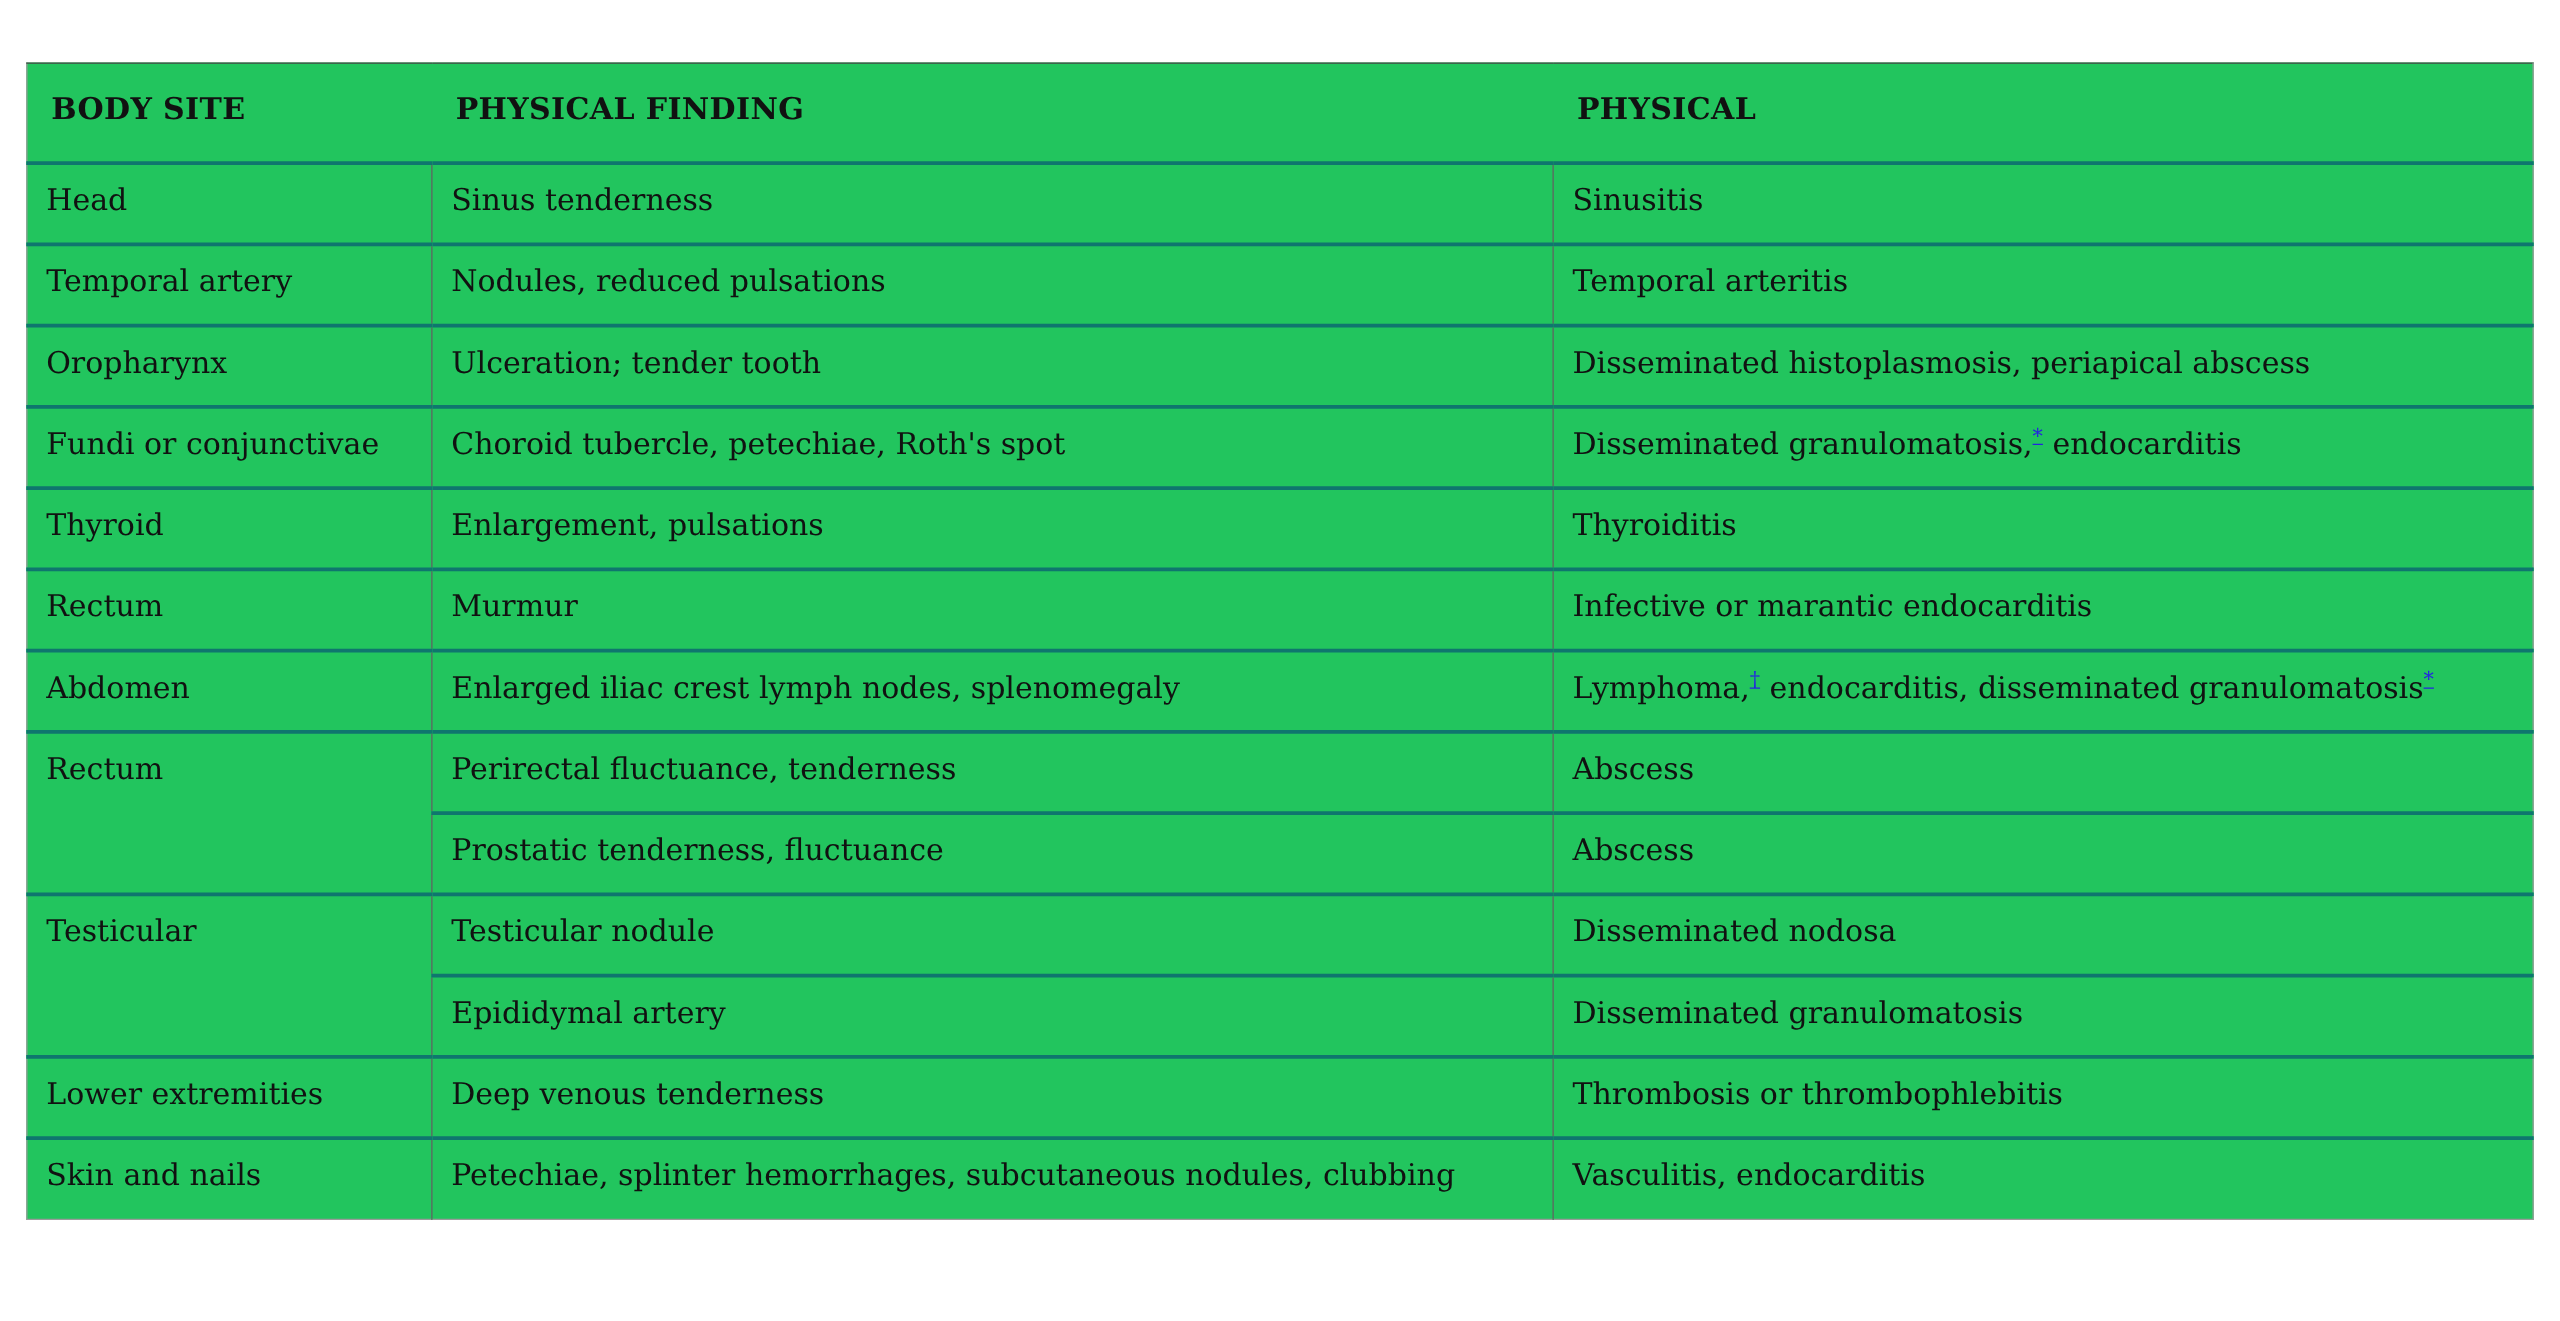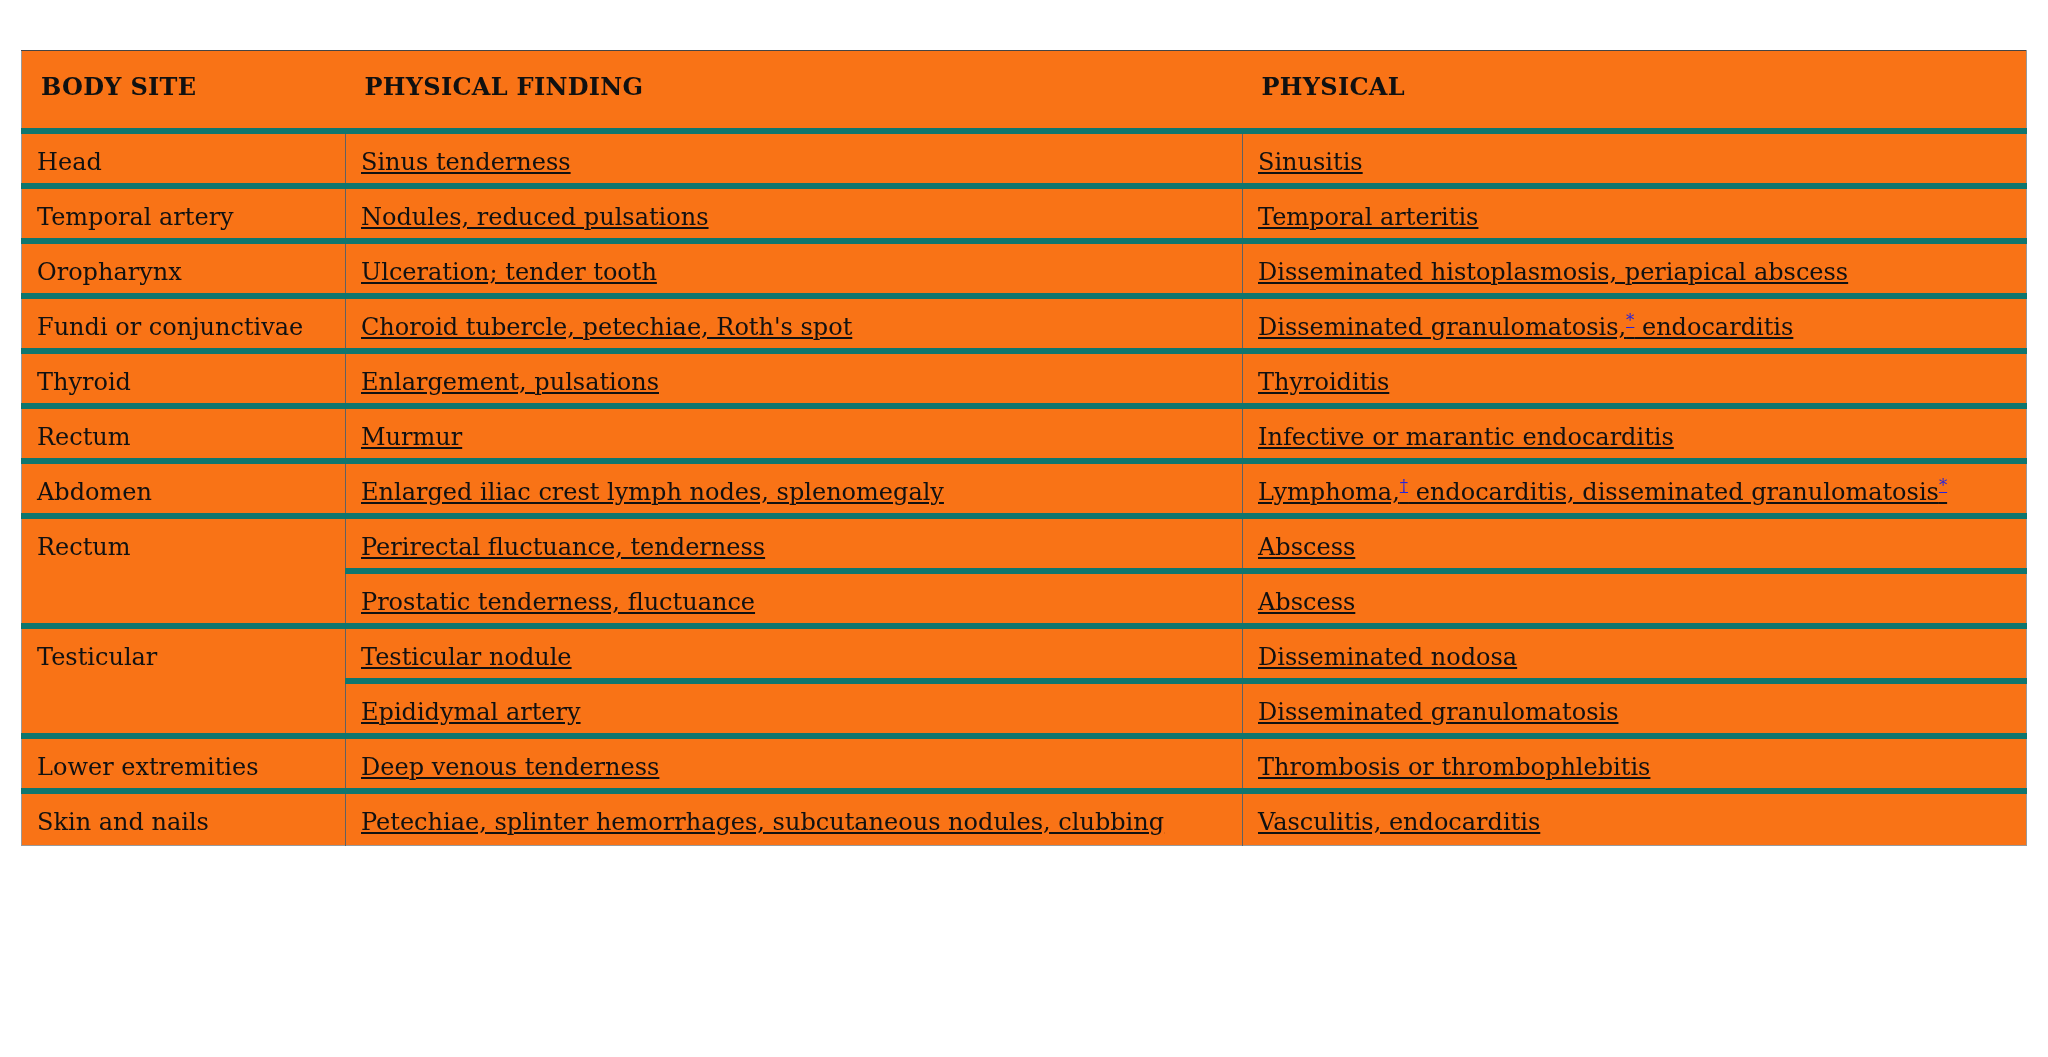--- a/index.html
+++ b/index.html
@@ -14,50 +14,49 @@
   .page {
     box-sizing: border-box;
     padding: 50px 0 0 21px;
   }
   table.ref-table {
     border-collapse: collapse;
     table-layout: fixed;
     width: 2005px;
     font-size: 24px;
     color: #111111;
-    background: #f97316;
+    background: #22c55e;
   }
   table.ref-table {
     border: 1px solid #9a9a9a;
     border-top-color: #454545;
   }
   col.c1 { width: 324px; }
   col.c2 { width: 897px; }
   col.c3 { width: 784px; }
   th {
     text-align: left;
     font-weight: bold;
     vertical-align: top;
     height: 80px;
     padding: 21px 10px 0 19px;
     letter-spacing: 0.3px;
     border: none;
     box-sizing: border-box;
   }
   td {
     vertical-align: top;
-    height: 55px;
+    height: 65px;
     padding: 13px 12px 5px 15px;
     line-height: 31px;
-    border-top: 6px solid #0f766e;
+    border-top: 3px solid #0f766e;
     box-sizing: border-box;
   }
   td.vline {
     border-left: 1px solid #616161;
-    text-decoration: underline;
   }
   a.fn-link {
     color: #2424e0;
     text-decoration: underline;
     font-size: 16.5px;
     line-height: 0;
     position: relative;
     top: -9px;
     cursor: pointer;
   }

